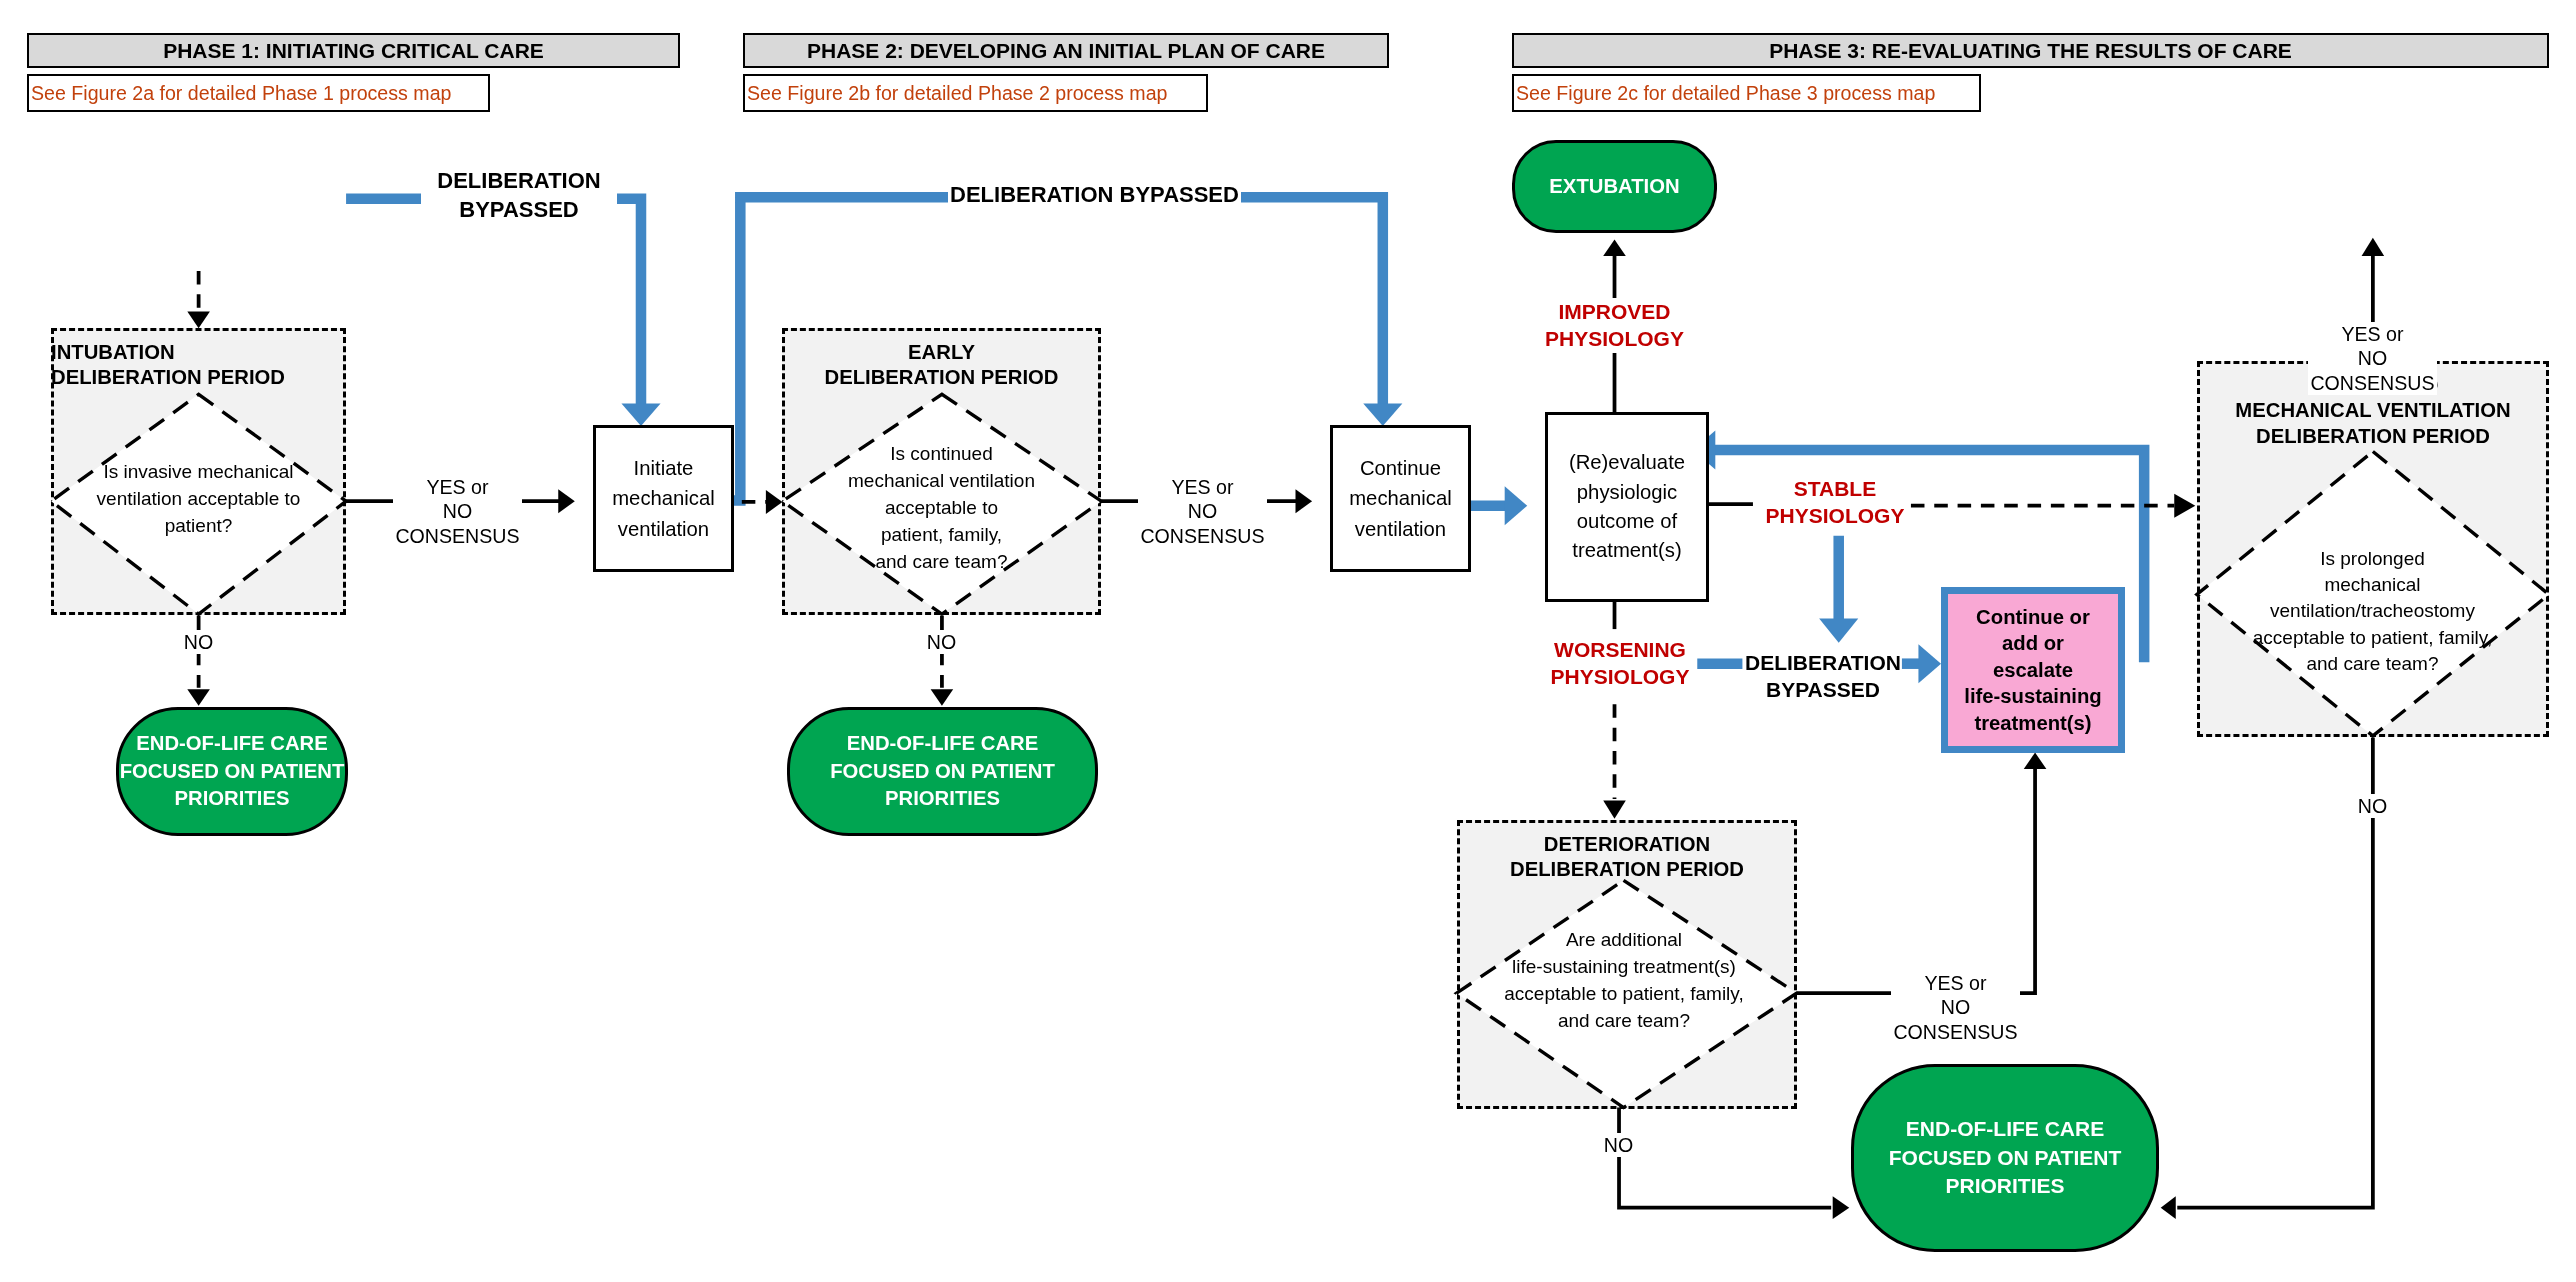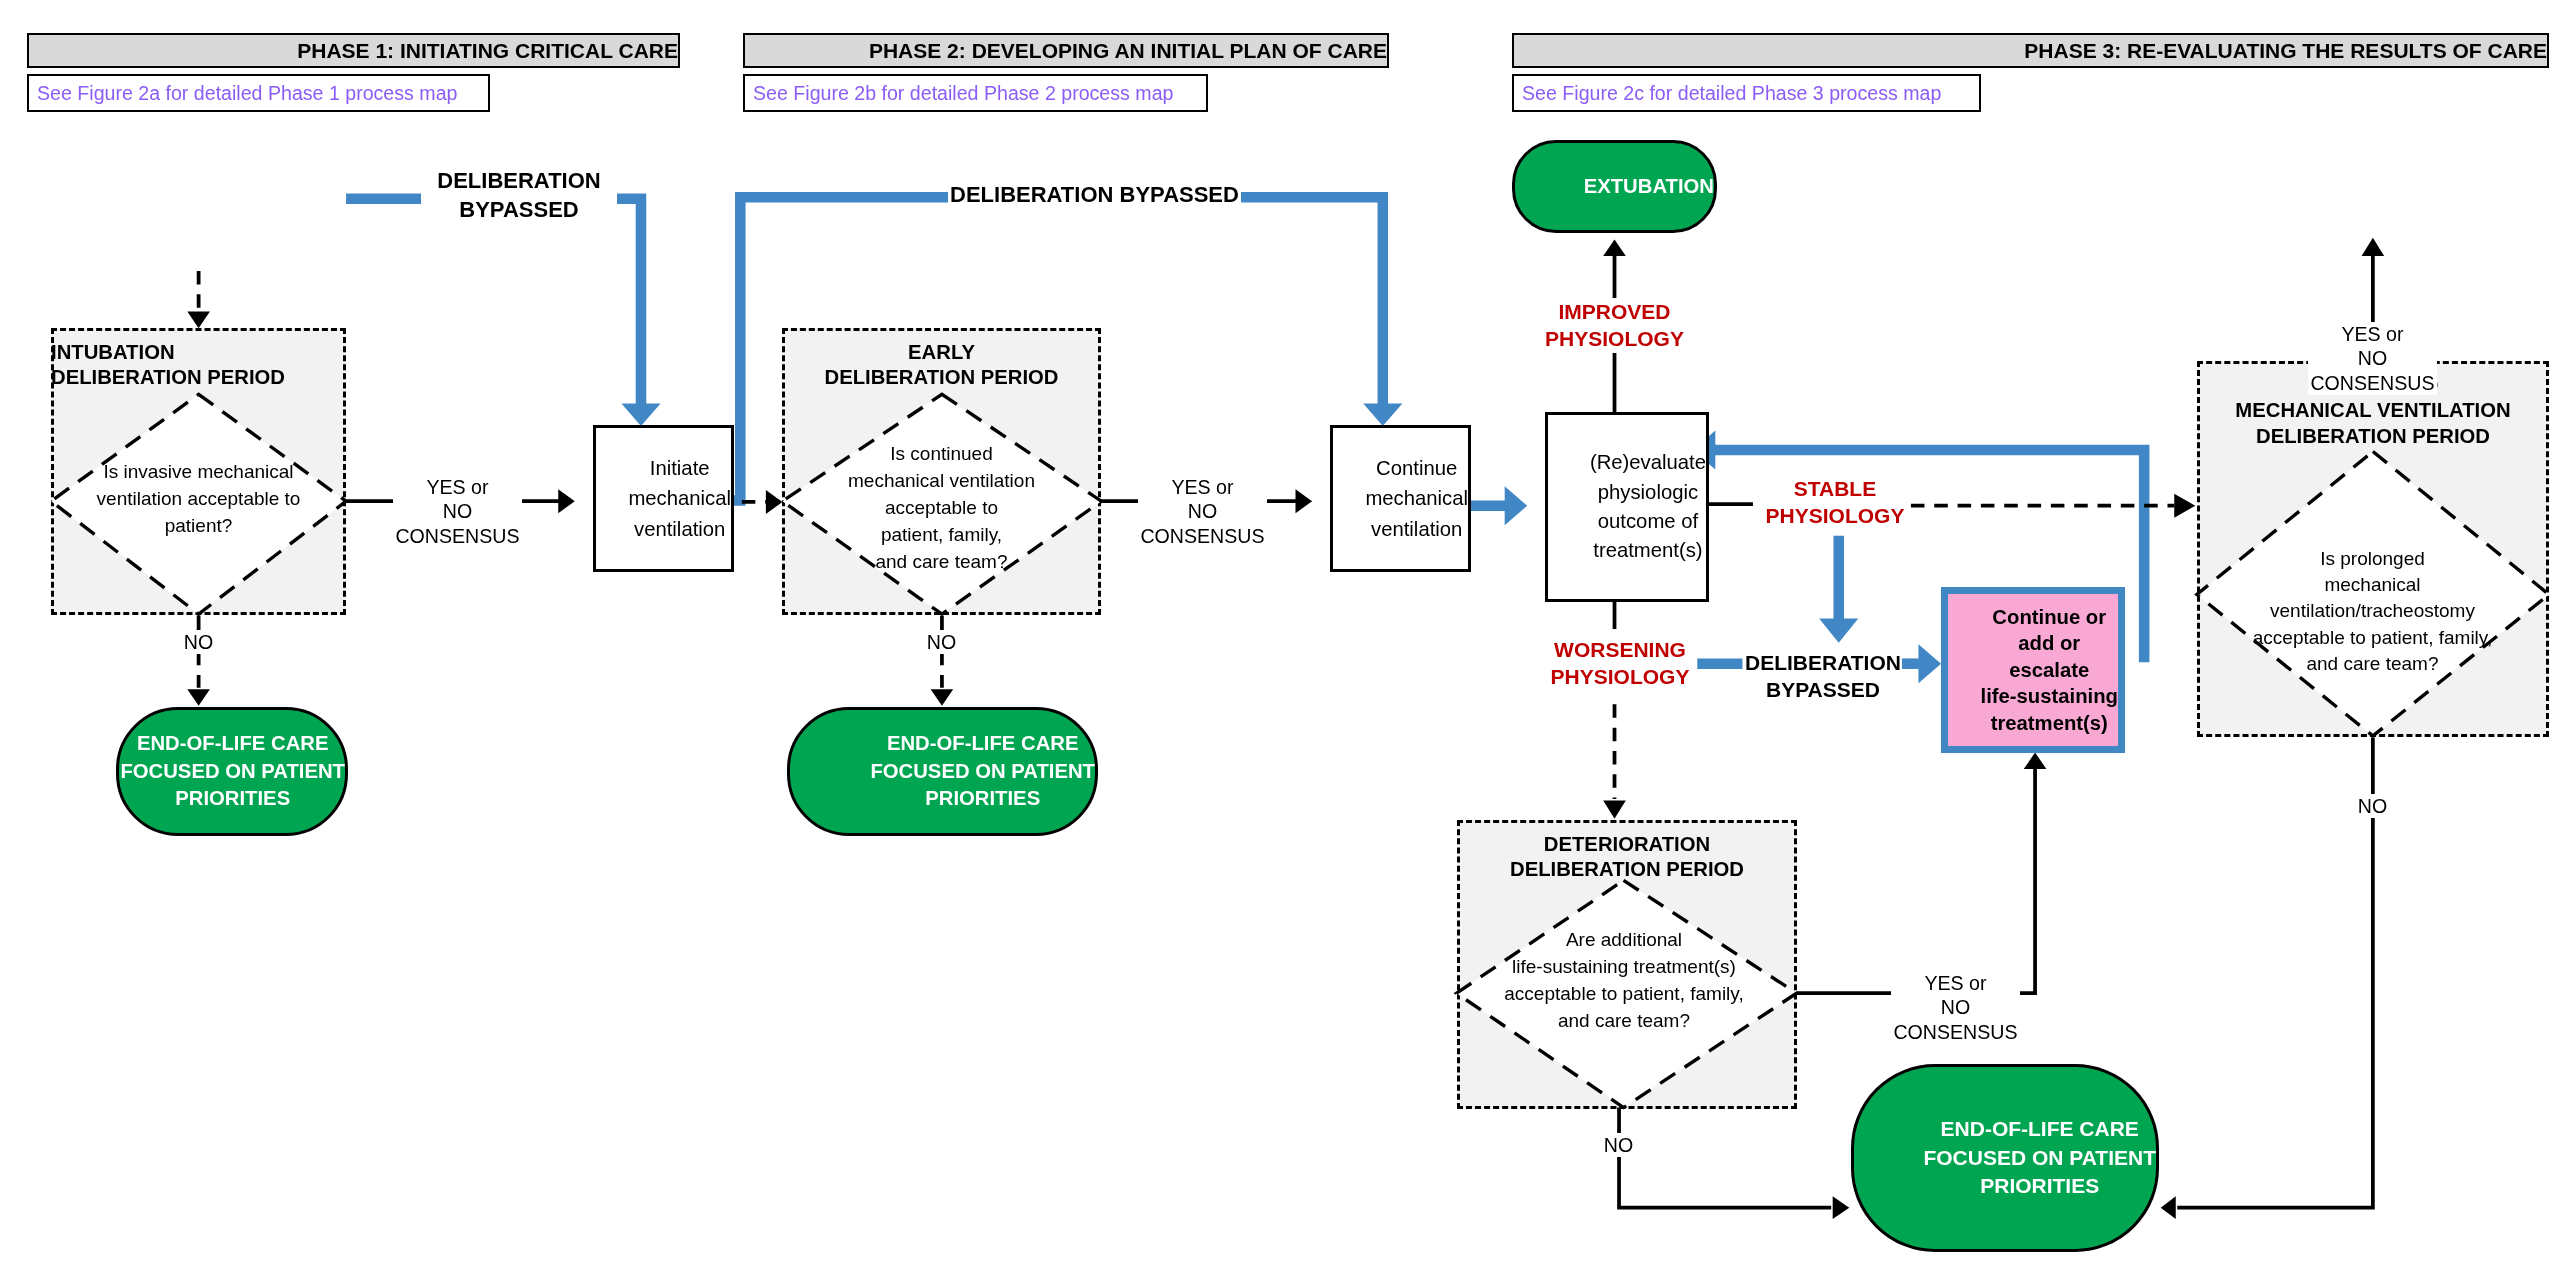--- a/index.html
+++ b/index.html
@@ -1,24 +1,24 @@
 <!DOCTYPE html>
 <html style="--accent-blue: #4187C5; --status-red: #C00000; --node-green: #00A551; --node-yellow: #FFFF00; --header-gray: #D9D9D9; --panel-gray: #F2F2F2;font-size:12px"><head>
 <meta charset="utf-8">
 <style>
   html,body{margin:0;padding:0;background:#fff;}
   #canvas{position:relative;width:2576px;height:1283px;background:#ffffff;
           font-family:"Liberation Sans", sans-serif;overflow:hidden;}
   .abs{position:absolute;box-sizing:border-box;}
   .t{white-space:pre-line;}
-  .ctr{display:flex;align-items:center;justify-content:flex-end;text-align:center;}
+  .ctr{display:flex;align-items:center;justify-content:center;text-align:center;}
   .hdr{background:var(--header-gray);border:2.3px solid #000;z-index:3;}
   .hdr-text{font-weight:bold;font-size:21px;color:#000;}
   .sub{background:#fff;border:2.3px solid #000;z-index:3;display:flex;align-items:center;
-       padding-left:8px;font-size:19.6px;color:#8b5cf6;}
+       padding-left:2px;font-size:19.6px;color:#c2410c;}
   .period{background:var(--panel-gray);border:3px dashed #000;z-index:1;}
   .ptitle{position:absolute;font-weight:bold;font-size:20.3px;color:#000;z-index:3;line-height:1.25;}
   .q{position:absolute;font-size:19px;color:#000;z-index:3;line-height:1.42;}
   .proc{background:#fff;border:3.8px solid #000;font-size:20.3px;color:#000;z-index:3;line-height:1.5;margin-left:18px;}
   .proc-blue{background:#f9a8d4;border:7.5px solid var(--accent-blue);font-size:20.3px;font-weight:bold;
              color:#000;z-index:3;line-height:1.3;}
   .oval{background:var(--node-green);border:3.8px solid #000;color:#fff;font-weight:bold;z-index:3;line-height:1.35;}
   .yellow{background:var(--node-yellow);border:3.8px solid #000;color:#000;font-weight:bold;
           font-size:21px;z-index:3;line-height:1.4;}
   .lbl{position:absolute;font-size:19.6px;color:#000;z-index:4;line-height:1.25;text-align:center;}

